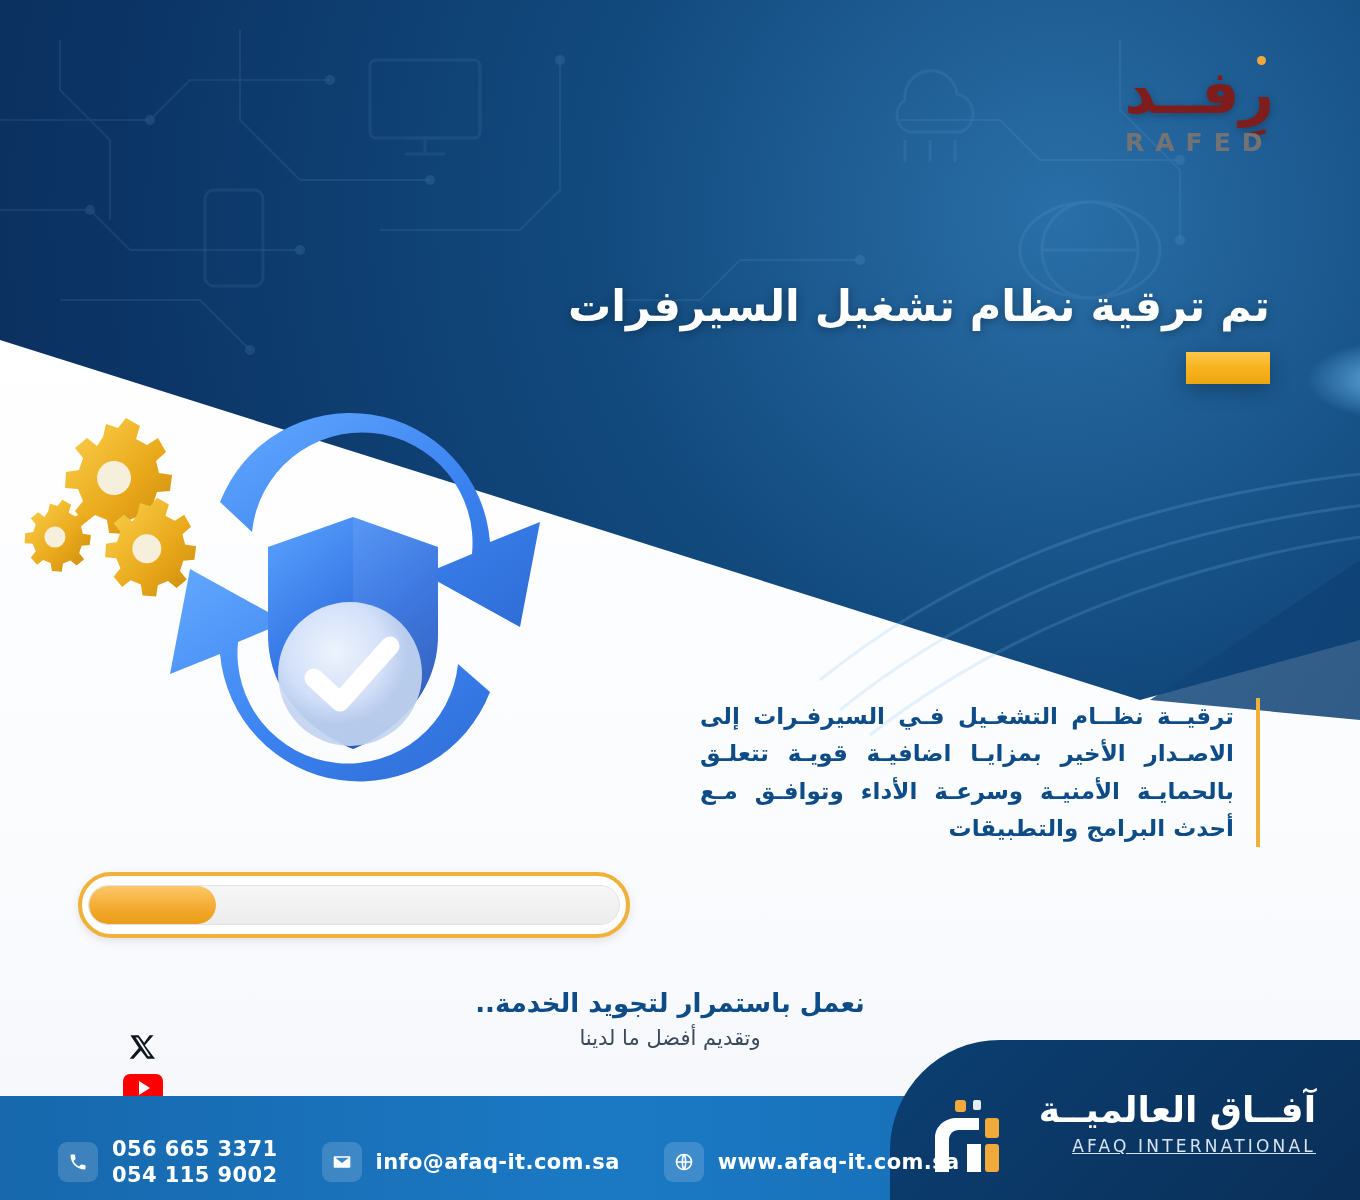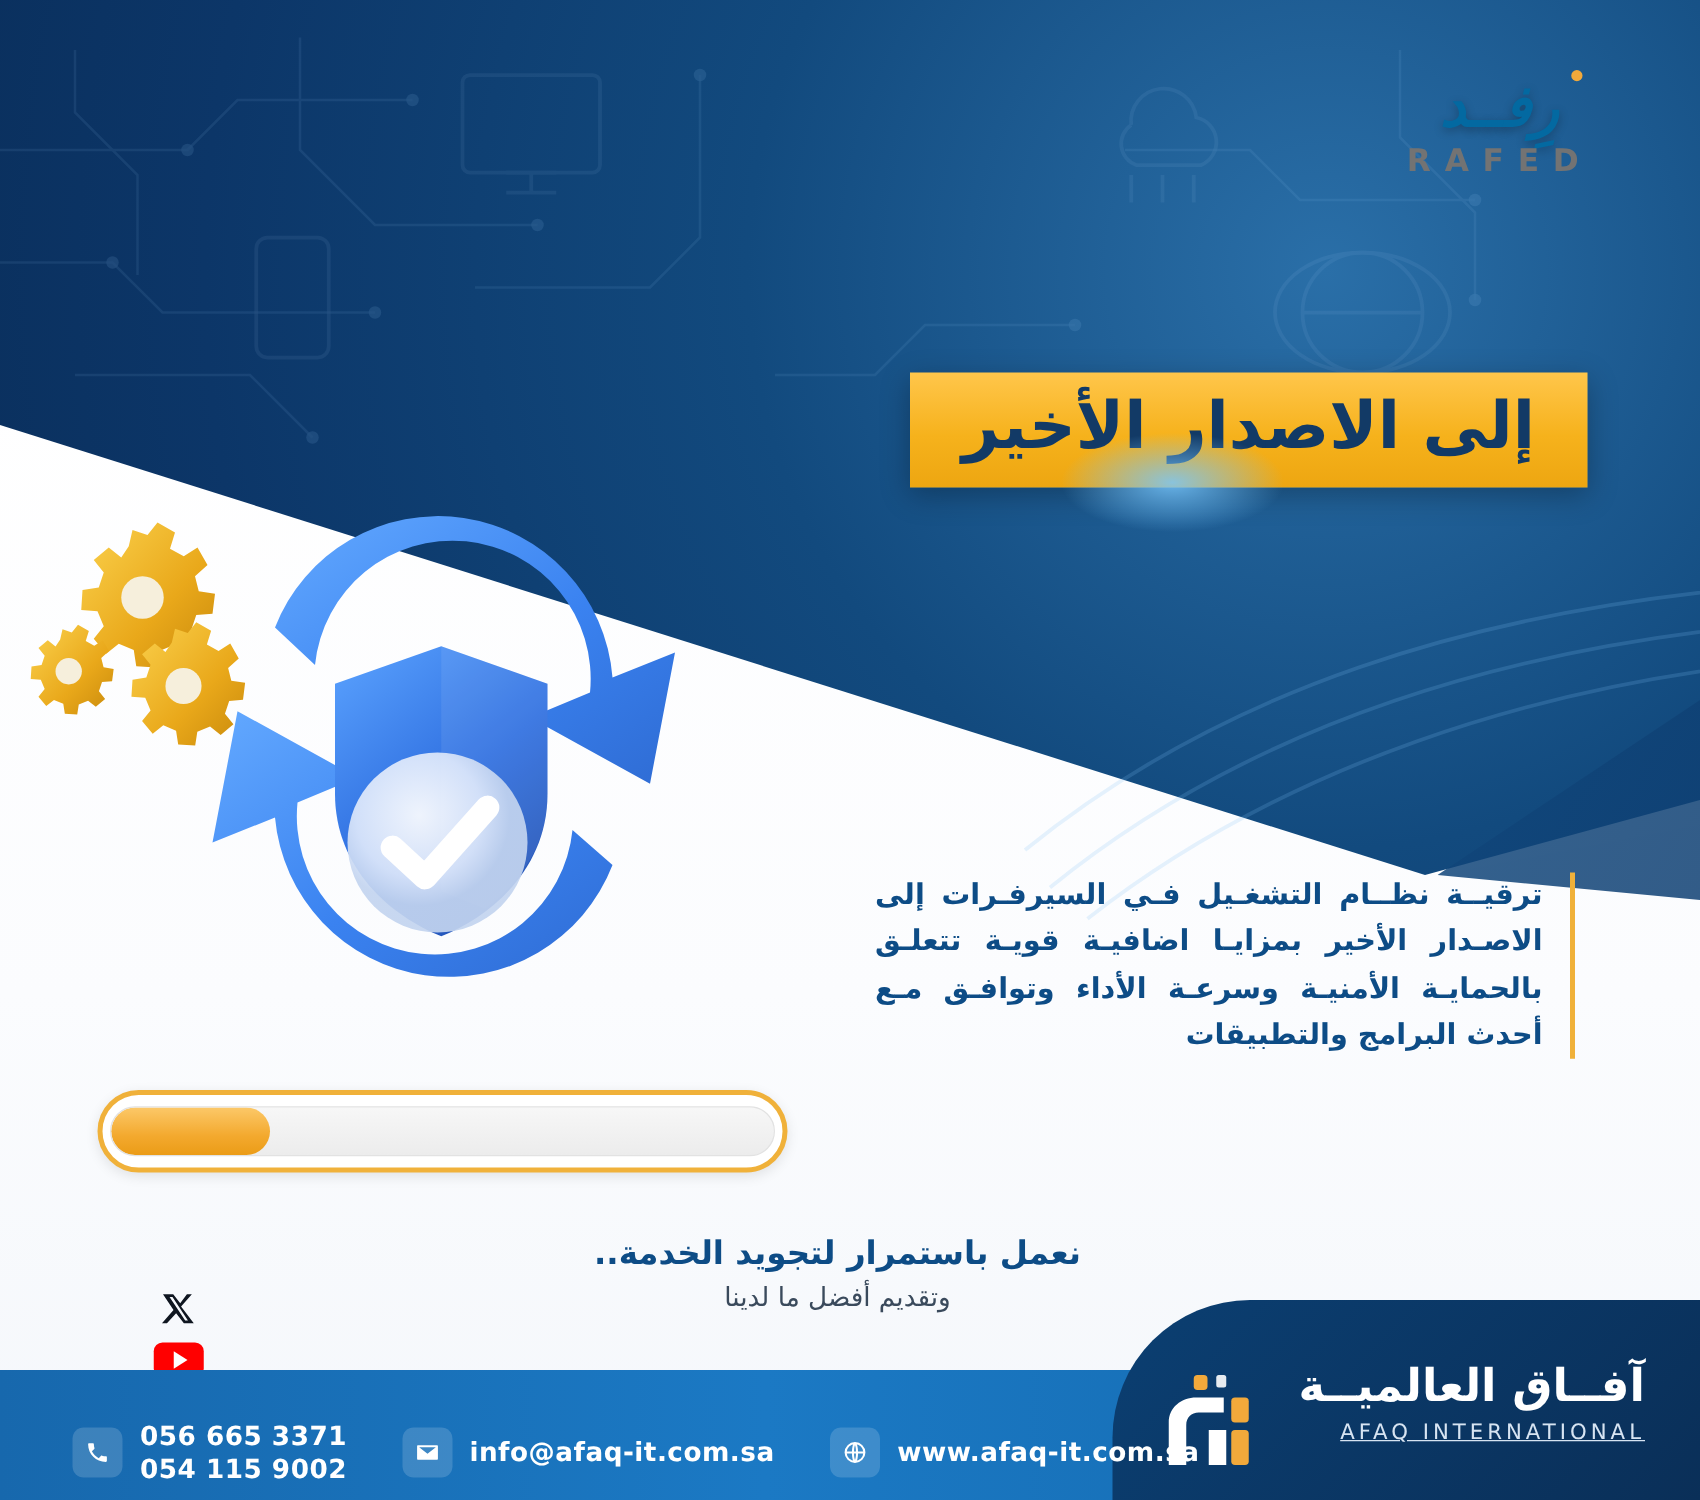--- a/index.html
+++ b/index.html
@@ -59,27 +59,26 @@
 
   
   .rafed {
     position: absolute;
     right: 86px; top: 62px;
     text-align: center;
     z-index: 6;
     color: #ffffff;
   }
   .rafed-ar {
-    font-size: 46px;
+    font-size: 60px;
     font-weight: bold;
     letter-spacing: 2px;
     line-height: 1;
-    color: #0369a1;
+    color: #7f1d1d;
     text-shadow: 0 2px 8px rgba(0,0,0,.25);
-    font-style: italic;
   }
   .rafed-en {
     margin-top: 6px;
     font-size: 25px;
     letter-spacing: 11px;
     font-weight: bold;
     color: #737373;
     direction: ltr;
   }
   .rafed-dot {
@@ -372,22 +371,22 @@
     </g>
   </svg>
 
   <div class="rafed">
     <div class="rafed-ar">رِفــد</div>
     <div class="rafed-dot"></div>
     <div class="rafed-en">RAFED</div>
   </div>
 
   <div class="headline">
+    <div class="headline-1">تم ترقية نظام تشغيل السيرفرات</div>
     <div class="headline-badge">
-      <span>إلى الاصدار الأخير</span>
       <span class="badge-glow"></span>
     </div>
   </div>
 
   <svg class="illus" viewBox="0 0 620 430">
     <defs>
       <linearGradient id="arrowG" x1="0" y1="0" x2="1" y2="1">
         <stop offset="0%" stop-color="#63a9ff"></stop>
         <stop offset="55%" stop-color="#3a82f0"></stop>
         <stop offset="100%" stop-color="#2f6cd4"></stop>

